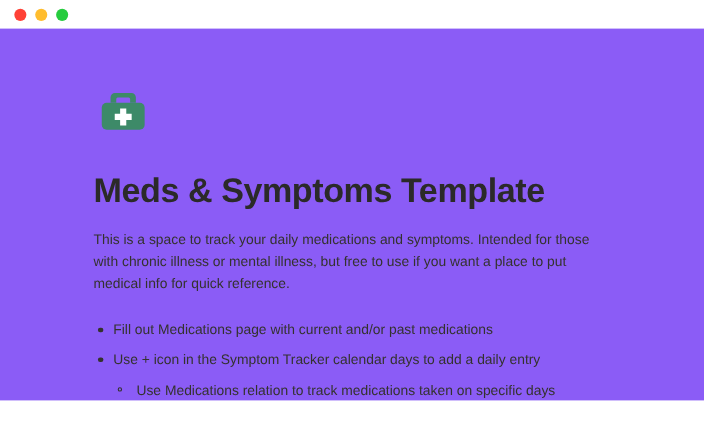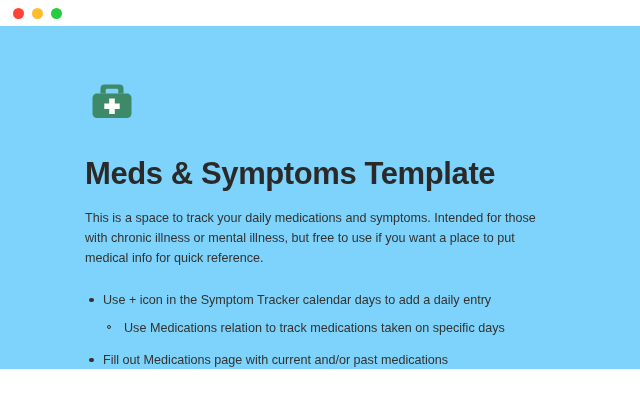--- a/index.html
+++ b/index.html
@@ -42,21 +42,21 @@
     border-radius: 50%;
     display: block;
   }
   .tl-close  { background: #ff4136; }
   .tl-min    { background: #ffbd2e; }
   .tl-max    { background: #26cc3e; }
 
   
   .page {
     padding: 0 0 0 0;
-    background: #7dd3fc;
+    background: #8b5cf6;
   }
   .content {
     margin-left: 85px;
     margin-right: 70px;
     padding-top: 48px;
   }
 
   
   .page-icon {
     width: 54px;
@@ -171,28 +171,28 @@
       </div>
 
       <h1 class="page-title">Meds &amp; Symptoms Template</h1>
 
       <p class="description">This is a space to track your daily medications and symptoms. Intended for those with chronic illness or mental illness, but free to use if you want a place to put medical info for quick reference.</p>
 
 
       <ul class="lvl1">
 
         <li>
+          <span class="txt">Fill out Medications page with current and/or past medications</span>
+        </li>
+
+        <li>
           <span class="txt">Use + icon in the Symptom Tracker calendar days to add a daily entry</span>
           <ul class="lvl2">
             <li>Use Medications relation to track medications taken on specific days</li>
 
           </ul>
-        </li>
-
-        <li>
-          <span class="txt">Fill out Medications page with current and/or past medications</span>
         </li>
 
       </ul>
 
     </div>
   </div>
 </div>
 
 </body></html>

